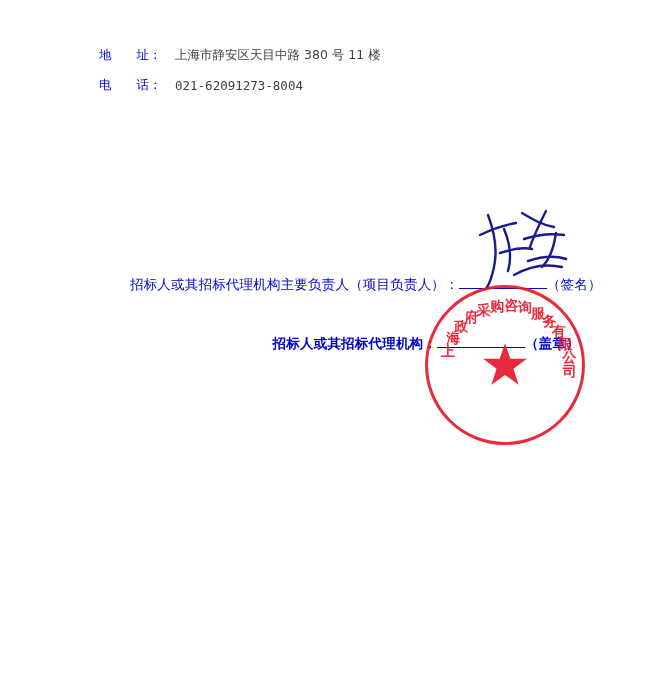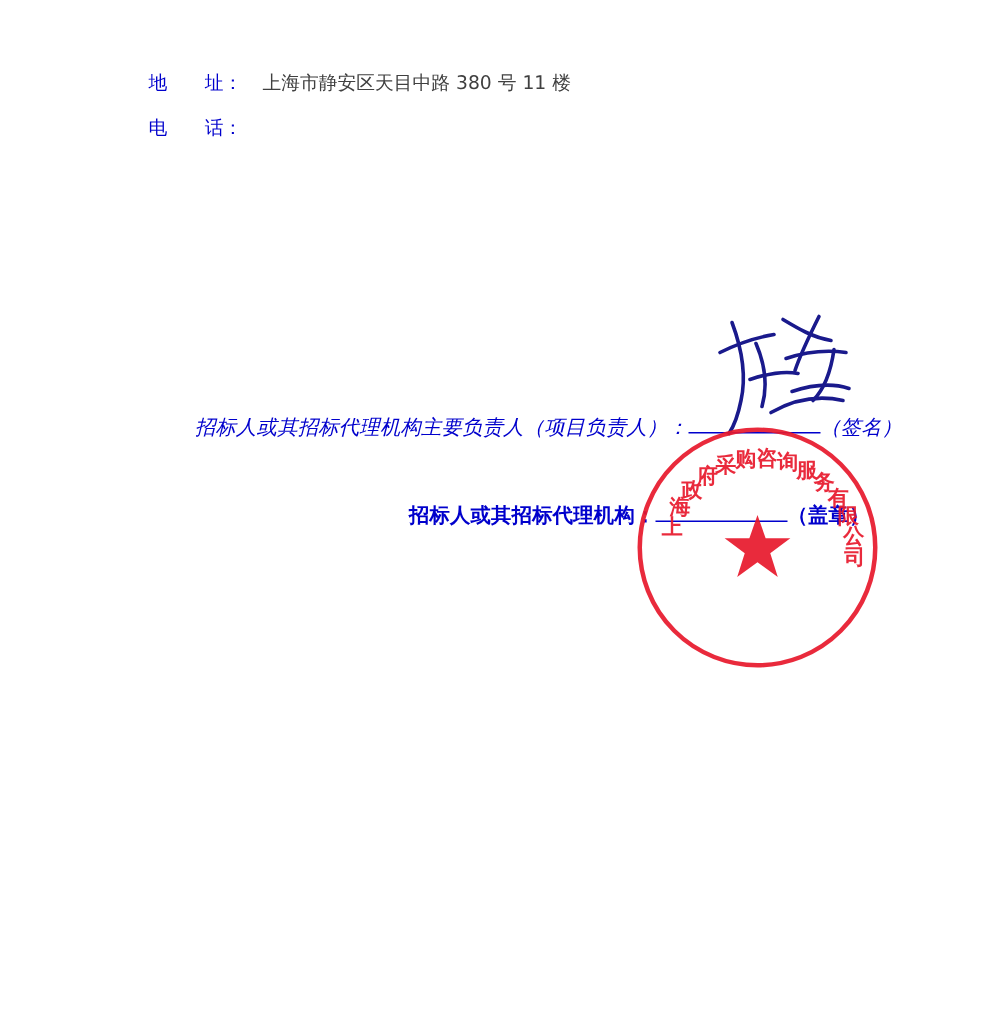--- a/index.html
+++ b/index.html
@@ -58,21 +58,20 @@
     position: absolute;
     font-size: 13.5px;
     color: #0000cc;
     font-family: "DejaVu Sans", sans-serif;
     white-space: pre;
     letter-spacing: 0.2px;
   }
   .sig-line-1 {
     left: 112px;
     top: 259px;
-    font-style: italic;
   }
   .sig-line-2 {
     left: 253px;
     top: 318px;
     font-weight: bold;
   }
   .sig-underline {
     display: inline-block;
     width: 88px;
     border-bottom: 1px solid #0000cc;
@@ -142,20 +141,21 @@
   <div class="contact-block">
 
     <div class="contact-row">
       <span class="contact-label">地　　址：</span>
       <span class="contact-value cjk">上海市静安区天目中路 380 号 11 楼</span>
     </div>
 
 
     <div class="contact-row">
       <span class="contact-label">电　　话：</span>
+      <span class="contact-value">021-62091273-8004</span>
     </div>
 
 
   </div>
 
   <div class="sig-line sig-line-1">
     <span>招标人或其招标代理机构主要负责人（项目负责人）：</span><span class="sig-underline"></span><span>（签名）</span>
   </div>
 
   <div class="sig-line sig-line-2">

